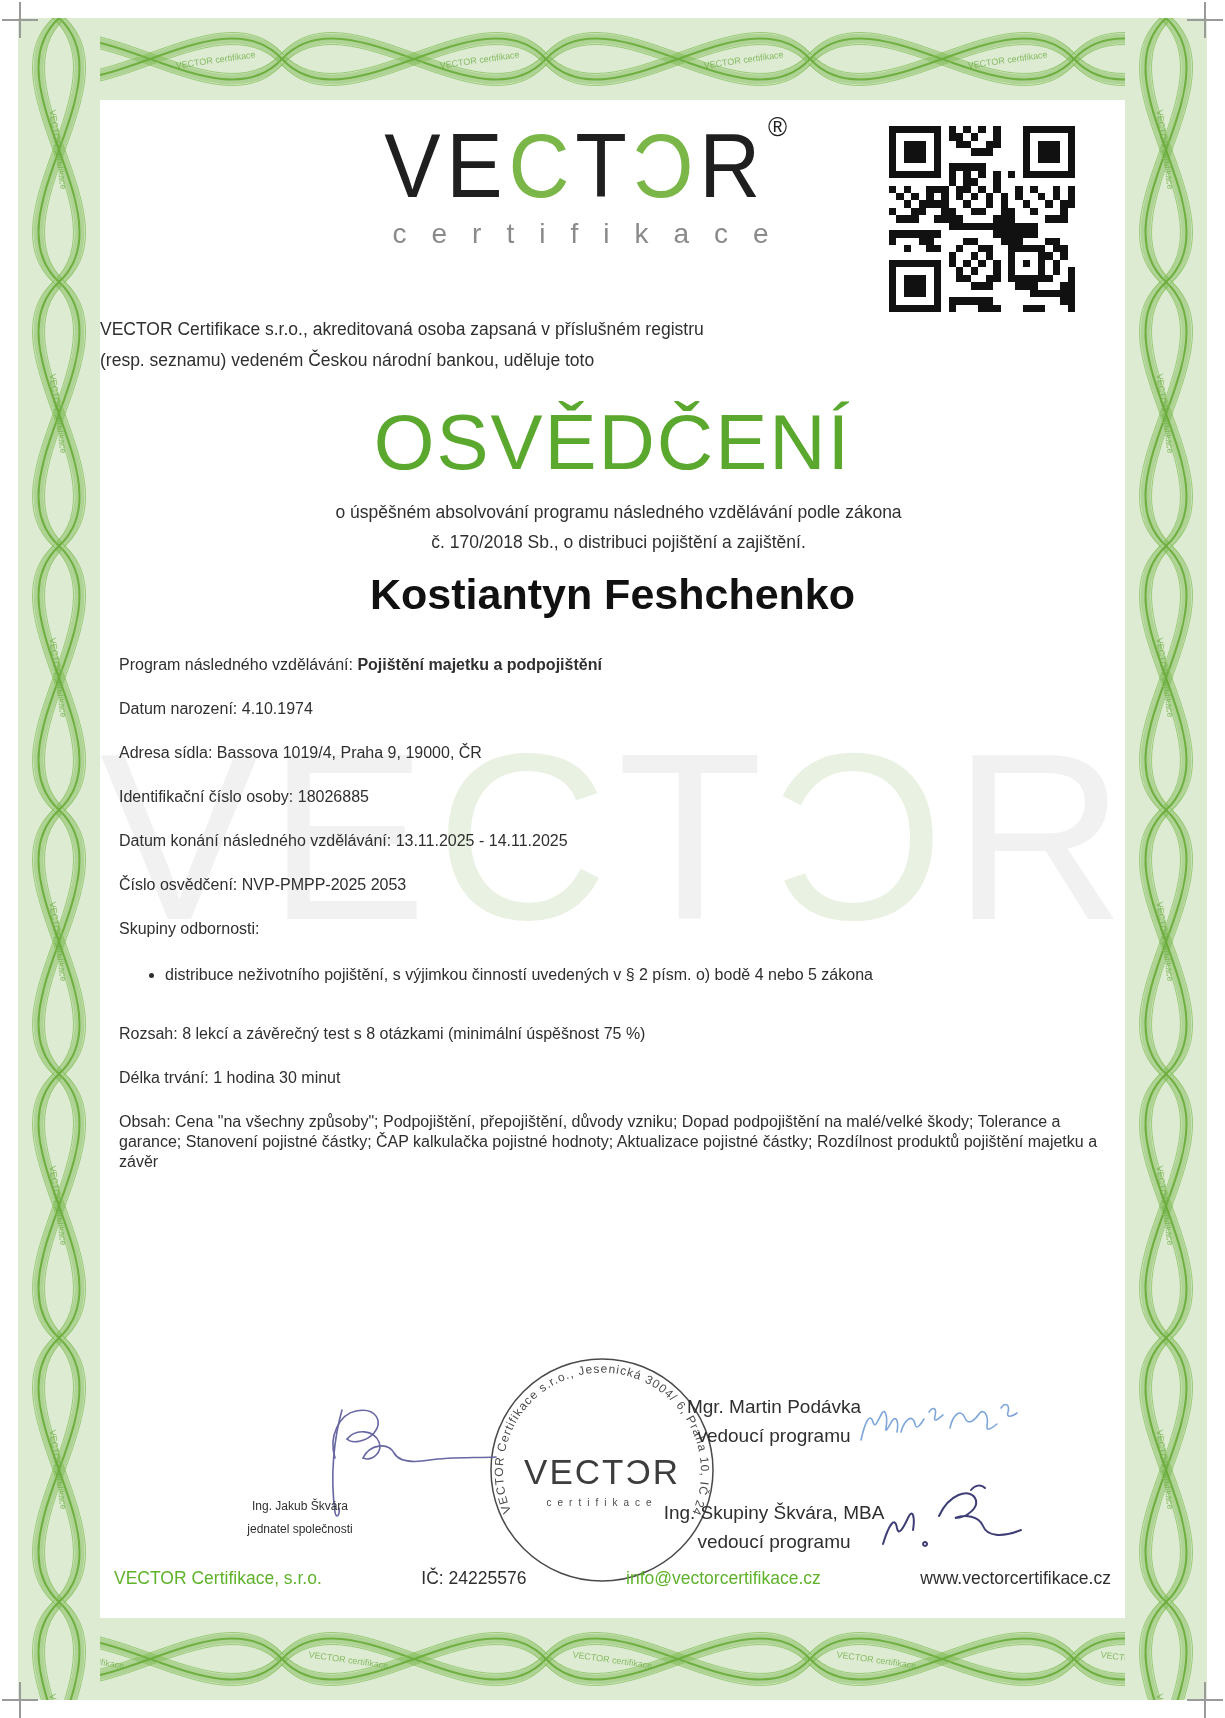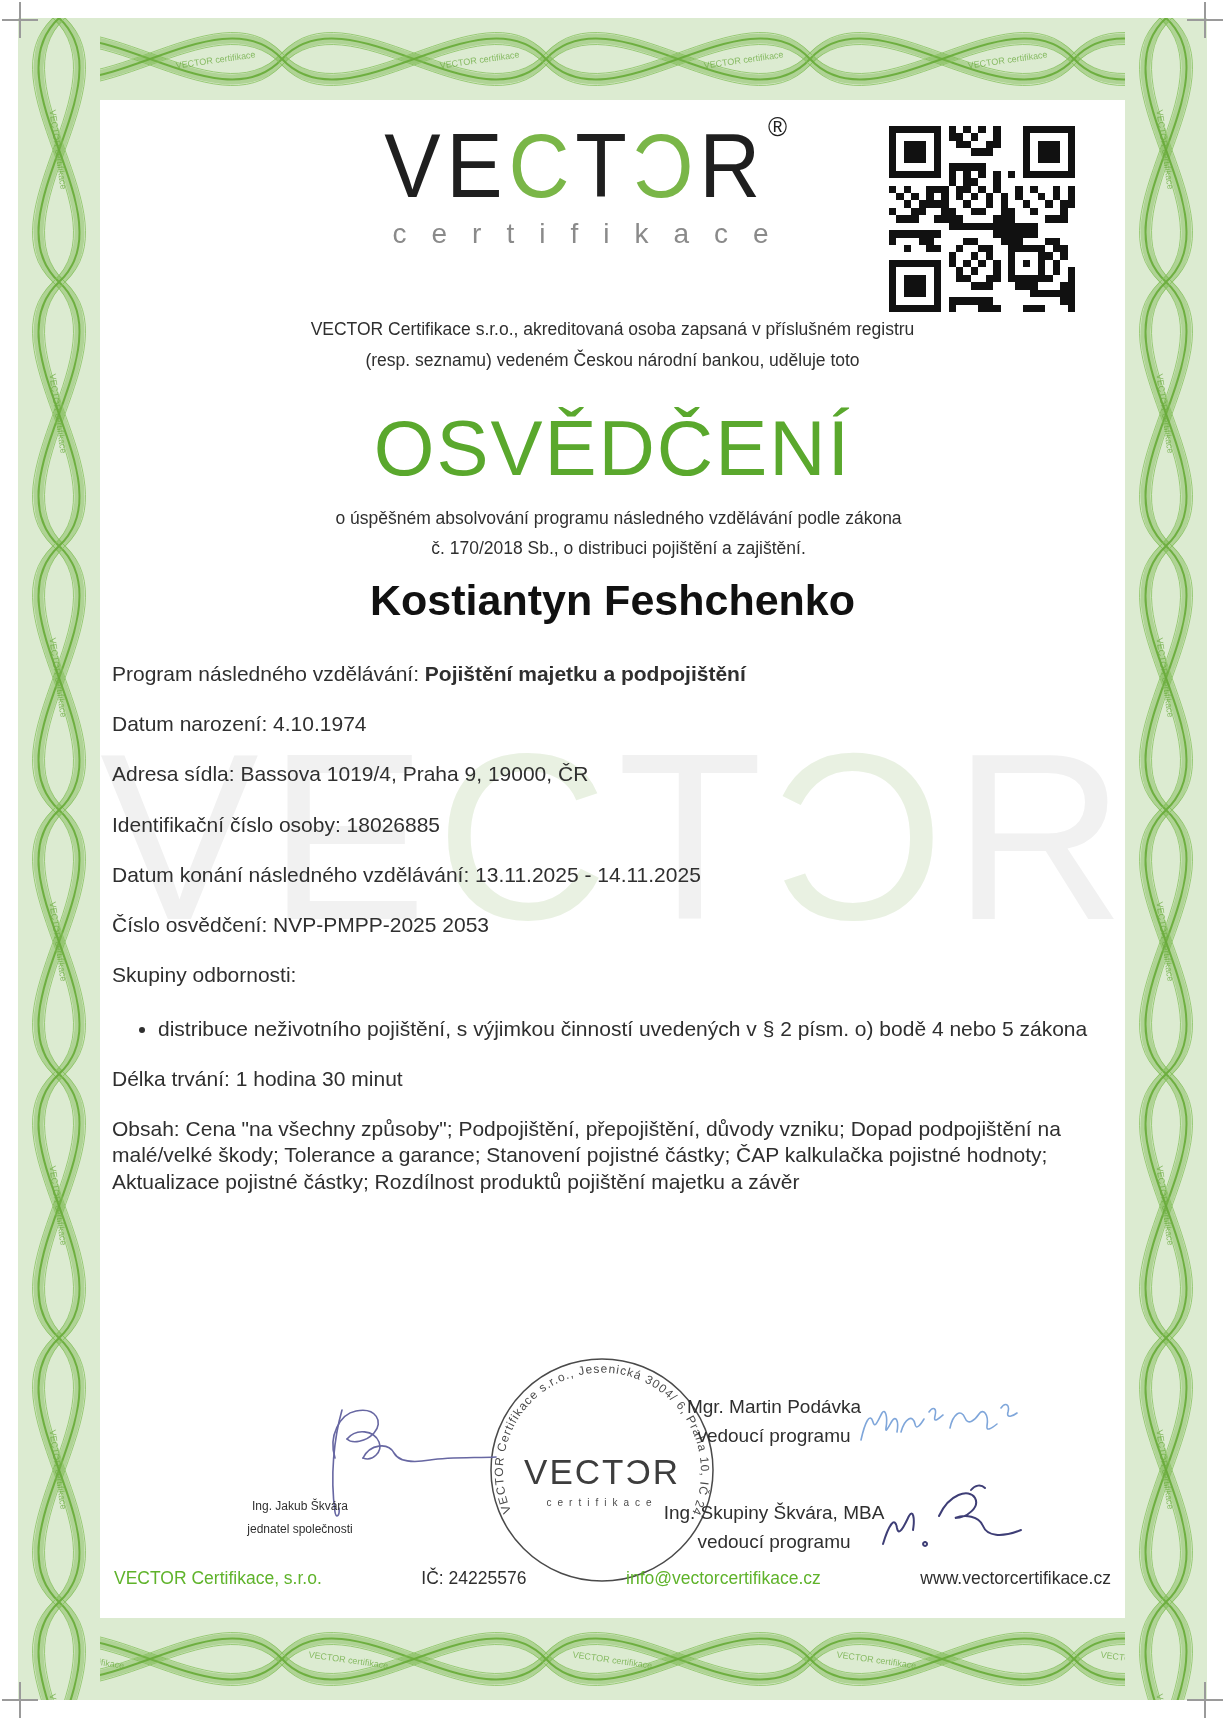--- a/index.html
+++ b/index.html
@@ -25,27 +25,27 @@
   .inner{position:relative;width:100%;height:100%;padding-top:14px;box-sizing:border-box;}
   .header{position:relative;height:168px;}
   .logo{position:absolute;left:50%;transform:translateX(-56%);top:6px;text-align:center;}
   .logo-word{font-size:88px;line-height:1.05;letter-spacing:6px;font-weight:400;
              color:#1f1f1f;white-space:nowrap;transform:scale(.96,1.04);}
   .logo-word .green{color:#7ab648;}
   .reg{display:inline-block;font-size:27px;vertical-align:top;position:relative;top:-6px;left:2px;color:#1f1f1f;}
   .logo-sub{margin-top:6px;font-size:28px;letter-spacing:25px;color:#8a8a8a;padding-left:12px;}
   .qr{position:absolute;right:50px;top:12px;width:186px;height:186px;}
   
-  .intro{margin:32px 0 14px;text-align:center;font-size:17.5px;line-height:1.78;}
-  .cert-title{margin:30px 0 0;text-align:center;font-size:78px;line-height:1.08;
+  .intro{margin:32px 0 14px;font-size:17.5px;line-height:1.78;}
+  .cert-title{margin:24px 0 0;text-align:center;font-size:78px;line-height:1.08;
               font-weight:400;letter-spacing:2px;color:#5aa82d;}
   .subtitle{margin:12px 0 0;text-align:center;font-size:17.5px;line-height:1.75;padding-left:12px;}
   .recipient{margin:12px 12px 0;text-align:center;font-size:43px;font-weight:700;color:#111;}
   
-  .details{position:relative;z-index:1;margin:36px 0 0;padding:0 12px;font-size:21px;}
+  .details{position:relative;z-index:1;margin:36px 0 0;padding:0 19px;font-size:16px;}
   .detail{margin:24px 0;line-height:1.25;}
   .detail b{font-weight:700;}
   .groups{margin:26px 0 0 46px;padding:0;}
   .groups li{margin-top:24px;line-height:1.3;}
   .gap-top{margin-top:38px;}
   
   .watermark{position:absolute;z-index:0;left:0;right:0;top:618px;display:flex;
              justify-content:space-between;font-size:238px;line-height:1;font-weight:500;
              color:#f1f1f1;pointer-events:none;}
   .watermark .wgreen{color:#e9f1e2;}
@@ -498,20 +498,21 @@
         <p class="detail"><span>Program následného vzdělávání: </span><b>Pojištění majetku a podpojištění</b></p>
         <p class="detail">Datum narození: 4.10.1974</p>
         <p class="detail">Adresa sídla: Bassova 1019/4, Praha 9, 19000, ČR</p>
         <p class="detail">Identifikační číslo osoby: 18026885</p>
         <p class="detail">Datum konání následného vzdělávání: 13.11.2025 - 14.11.2025</p>
         <p class="detail">Číslo osvědčení: NVP-PMPP-2025 2053</p>
         <p class="detail">Skupiny odbornosti:</p>
         <ul class="groups">
           <li>distribuce neživotního pojištění, s výjimkou činností uvedených v § 2 písm. o) bodě 4 nebo 5 zákona</li>
         </ul>
+        <p class="detail gap-top">Rozsah: 8 lekcí a závěrečný test s 8 otázkami (minimální úspěšnost 75 %)</p>
         <p class="detail">Délka trvání: 1 hodina 30 minut</p>
         <p class="detail">Obsah: Cena "na všechny způsoby"; Podpojištění, přepojištění, důvody vzniku; Dopad podpojištění na malé/velké škody; Tolerance a garance; Stanovení pojistné částky; ČAP kalkulačka pojistné hodnoty; Aktualizace pojistné částky; Rozdílnost produktů pojištění majetku a závěr</p>
       </div>
 
       <svg class="stamp" width="230" height="230" viewBox="0 0 230 230">
         <circle cx="115" cy="115" r="111" fill="none" stroke="#4a4a4a" stroke-width="1.5"></circle>
         <defs>
             <path id="arcpath" d="M 26,160 A 99,99 0 1 1 204,160" fill="none"></path>
           </defs>
         <text font-size="12" fill="#4a4a4a" letter-spacing="1" font-family="Liberation Sans, sans-serif">

